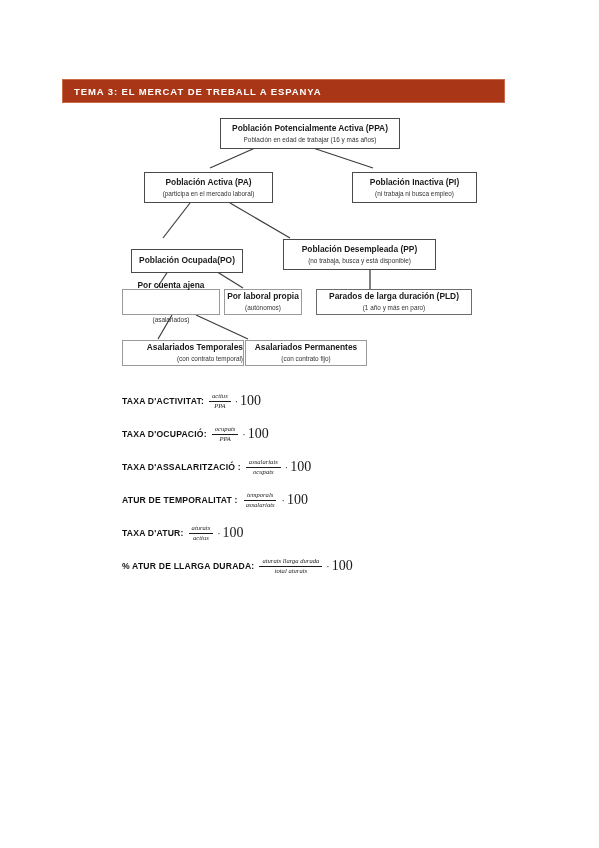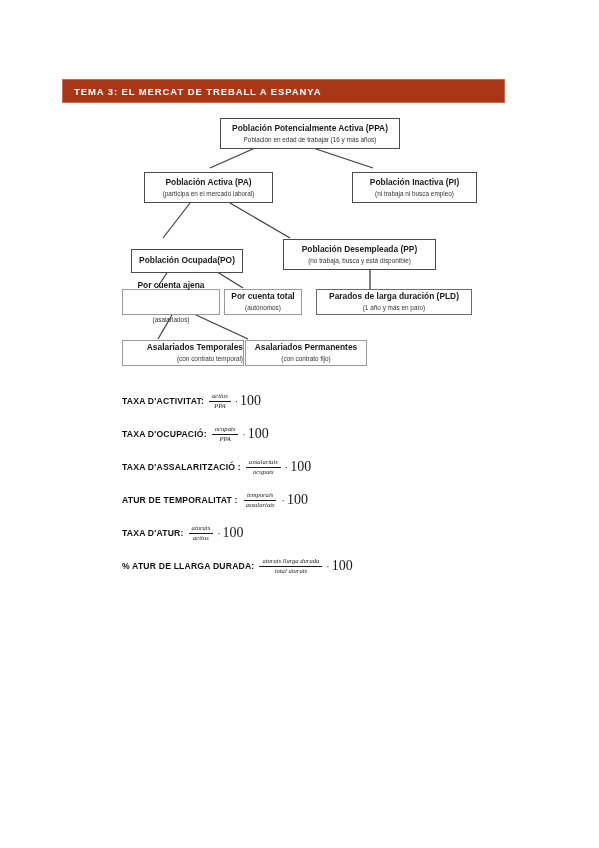--- a/index.html
+++ b/index.html
@@ -192,21 +192,21 @@
       <span class="nt">Población Desempleada (PP)</span>
       <span class="ns">(no trabaja, busca y está disponible)</span>
     </div>
 
     <div class="node b-thin" style="left:122px; top:289px; width:98px; height:26px;gap:24px;">
       <span class="nt">Por cuenta ajena</span>
       <span class="ns">(asalariados)</span>
     </div>
 
     <div class="node b-thin" style="left:224px; top:289px; width:78px; height:26px;">
-      <span class="nt">Por cuenta total</span>
+      <span class="nt">Por laboral propia</span>
       <span class="ns">(autónomos)</span>
     </div>
 
     <div class="node b-med" style="left:316px; top:289px; width:156px; height:26px;">
       <span class="nt">Parados de larga duración (PLD)</span>
       <span class="ns">(1 año y más en paro)</span>
     </div>
 
     <div class="node b-thin" style="left:122px; top:340px; width:122px; height:26px;align-items:flex-end;">
       <span class="nt">Asalariados Temporales</span>

